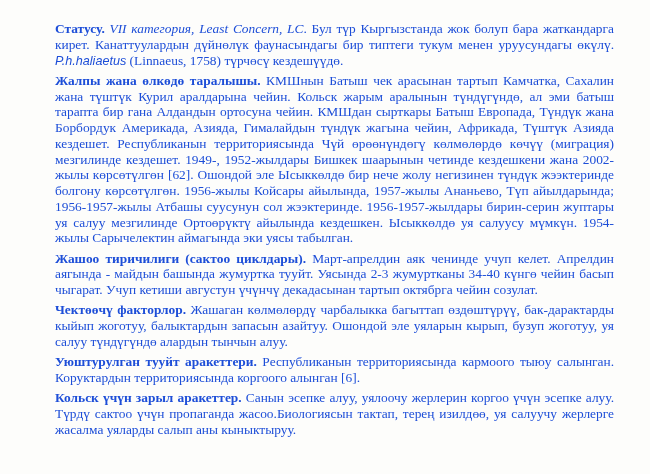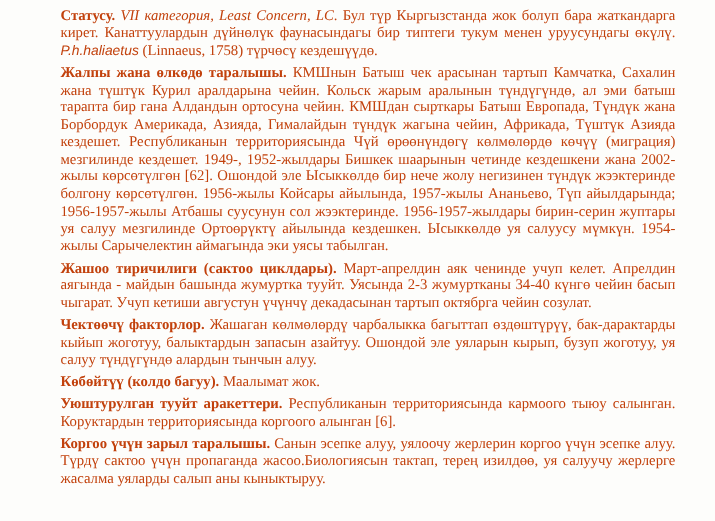--- a/index.html
+++ b/index.html
@@ -6,23 +6,23 @@
   body {
     width: 650px;
     height: 474px;
     background: #ffffff;
     overflow: hidden;
   }
   .page {
     box-sizing: border-box;
     width: 650px;
     height: 474px;
-    padding: 6px 36px 8px 55px;
+    padding: 21px 36px 8px 55px;
     background: #fdfdfb;
-    color: #c2410c;
+    color: #1d4ed8;
     font-family: "Liberation Serif", serif;
     font-size: 13.4px;
     line-height: 1.175;
   }
   p.para {
     margin: 0 0 4.5px 0;
     text-align: justify;
   }
   p.para:last-child { margin-bottom: 0; }
   .heading { font-weight: bold; }
@@ -41,19 +41,18 @@
   <p class="para"><b class="heading">Статусу. </b><span class="italic">VII категория, Least Concern, LC</span><span>. Бул түр Кыргызстанда жок болуп бара жаткандарга кирет. Канаттуулардын дүйнөлүк фаунасындагы бир типтеги тукум менен уруусундагы өкүлү. </span><span class="species">P.h.haliaetus</span><span> (Linnaeus, 1758) түрчөсү кездешүүдө.</span></p>
 
   <p class="para"><b class="heading">Жалпы жана өлкөдө таралышы. </b><span>КМШнын Батыш чек арасынан тартып Камчатка, Сахалин жана түштүк Курил аралдарына чейин. Кольск жарым аралынын түндүгүндө, ал эми батыш тарапта бир гана Алдандын ортосуна чейин. КМШдан сырткары Батыш Европада, Түндүк жана Борбордук Америкада, Азияда, Гималайдын түндүк жагына чейин, Африкада, Түштүк Азияда кездешет. Республиканын территориясында Чүй өрөөнүндөгү көлмөлөрдө көчүү (миграция) мезгилинде кездешет. 1949-, 1952-жылдары Бишкек шаарынын четинде кездешкени жана 2002-жылы көрсөтүлгөн [62]. Ошондой эле Ысыккөлдө бир нече жолу негизинен түндүк жээктеринде болгону көрсөтүлгөн. 1956-жылы Койсары айылында, 1957-жылы Ананьево, Түп айылдарында; 1956-1957-жылы  Атбашы суусунун сол жээктеринде. 1956-1957-жылдары  бирин-серин жуптары уя салуу мезгилинде Ортоөрүктү айылында кездешкен. Ысыккөлдө уя салуусу мүмкүн. 1954-жылы Сарычелектин аймагында эки уясы табылган.</span></p>
 
 
 
   <p class="para"><b class="heading">Жашоо тиричилиги (сактоо циклдары). </b><span>Март-апрелдин аяк ченинде учуп келет. Апрелдин аягында - майдын башында жумуртка тууйт. Уясында 2-3 жумуртканы 34-40 күнгө чейин басып чыгарат. Учуп кетиши августун үчүнчү декадасынан тартып октябрга чейин созулат.</span></p>
 
   <p class="para"><b class="heading">Чектөөчү факторлор. </b><span>Жашаган көлмөлөрдү чарбалыкка багыттап өздөштүрүү, бак-дарактарды кыйып жоготуу, балыктардын запасын азайтуу. Ошондой эле уяларын кырып, бузуп жоготуу, уя салуу түндүгүндө алардын тынчын алуу.</span></p>
 
-  <p class="para"><b class="heading">Көбөйтүү (колдо багуу). </b><span>Маалымат жок.</span></p>
 
   <p class="para"><b class="heading">Уюштурулган тууйт аракеттери. </b><span>Республиканын территориясында кармоого тыюу салынган. Коруктардын территориясында коргоого алынган [6].</span></p>
 
-  <p class="para"><b class="heading">Коргоо үчүн зарыл таралышы. </b><span>Санын эсепке алуу, уялоочу жерлерин коргоо үчүн эсепке алуу. Түрдү сактоо үчүн пропаганда жасоо.Биологиясын тактап, терең изилдөө, уя салуучу жерлерге жасалма уяларды салып аны кыныктыруу.</span></p>
+  <p class="para"><b class="heading">Кольск үчүн зарыл аракеттер. </b><span>Санын эсепке алуу, уялоочу жерлерин коргоо үчүн эсепке алуу. Түрдү сактоо үчүн пропаганда жасоо.Биологиясын тактап, терең изилдөө, уя салуучу жерлерге жасалма уяларды салып аны кыныктыруу.</span></p>
 
 </div>
 
 </body></html>

